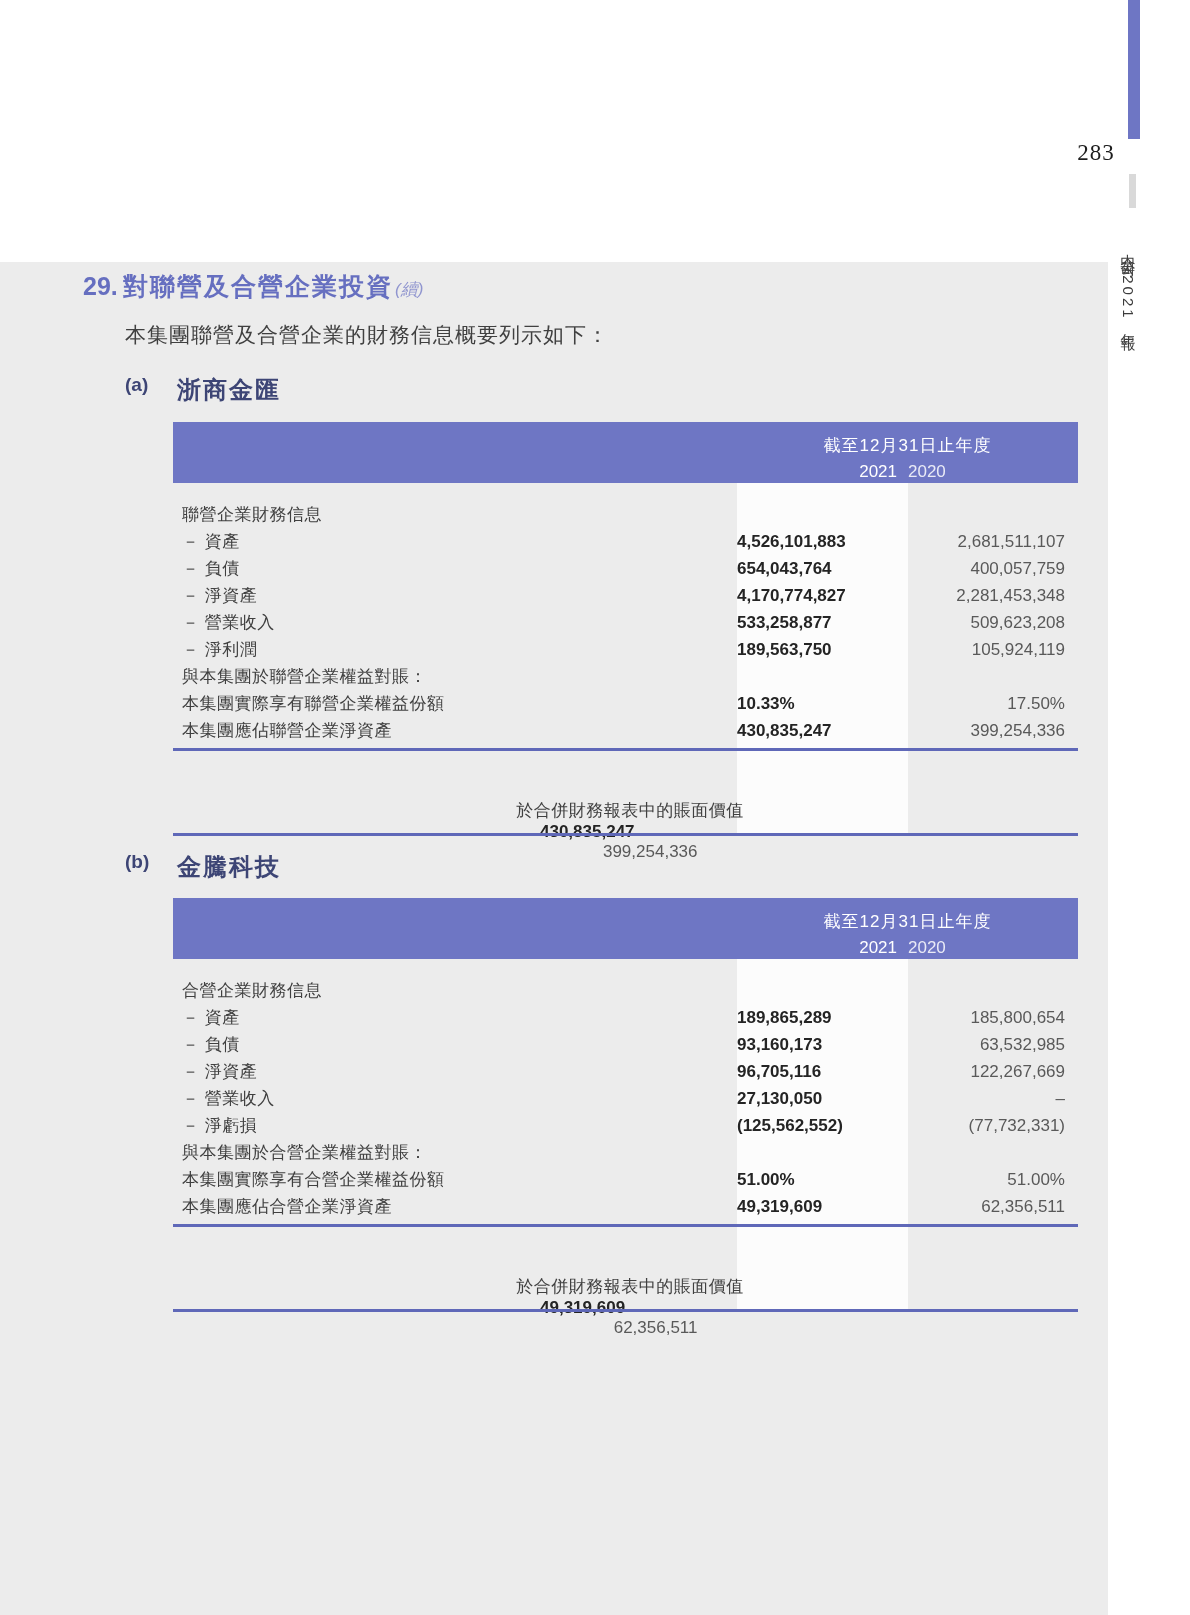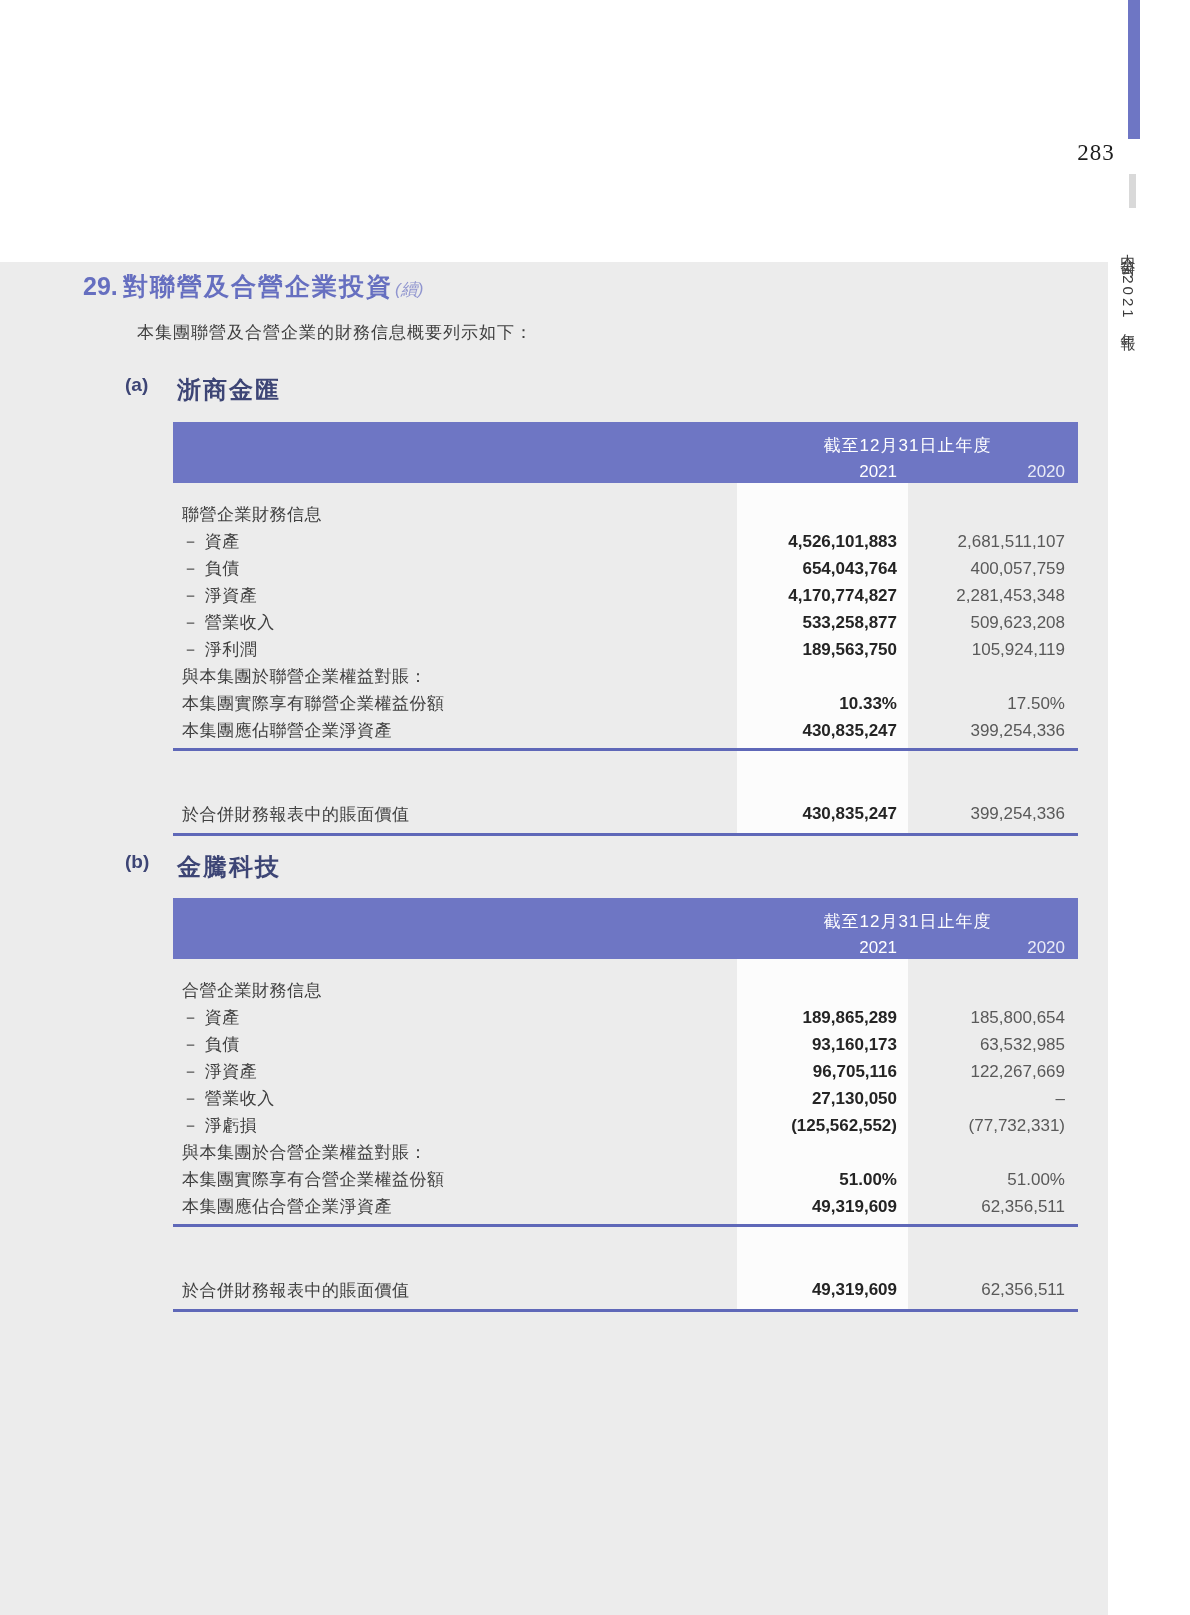--- a/index.html
+++ b/index.html
@@ -18,49 +18,49 @@
   .tick{position:absolute;left:1129px;top:174px;width:7px;height:34px;background:#d9d9d9;}
   .vtext{position:absolute;left:1117px;top:242px;writing-mode:vertical-rl;
     font-size:15px;color:#3c3c3c;letter-spacing:3px;line-height:22px;}
   .vtext .vbullet{color:#8a8a8a;font-size:11px;letter-spacing:3px;}
 
   
   .note-head{position:absolute;left:83px;top:270px;display:flex;align-items:baseline;color:#666fc0;}
   .note-num{font-size:25px;font-weight:bold;width:40px;}
   .note-title{font-size:25px;font-weight:bold;letter-spacing:2px;}
   .note-suffix{font-size:17px;font-style:italic;color:#9095cf;margin-left:2px;}
-  .note-intro{position:absolute;left:125px;top:321px;font-size:17px;color:#404040;letter-spacing:1px;margin-left:12px;}
+  .note-intro{position:absolute;left:125px;top:321px;font-size:21px;color:#404040;letter-spacing:1px;}
 
   
   .sec-head{position:absolute;left:125px;display:flex;color:#3d4575;font-weight:bold;}
   .sec-label{font-size:19px;width:52px;}
   .sec-name{font-size:24px;letter-spacing:2px;}
   .sec-a-head{top:374px;}
   .sec-b-head{top:851px;}
 
   
   .fin-table{position:absolute;left:173px;width:905px;}
   .tbl-a{top:422px;}
   .tbl-b{top:898px;}
 
   .band{height:61px;background:#6e76c4;color:#ffffff;display:flex;justify-content:flex-end;}
   .band-cols{width:341px;display:flex;flex-direction:column;justify-content:center;padding-top:12px;}
   .band-period{text-align:center;font-size:17px;line-height:26px;letter-spacing:1px;}
   .band-years{display:flex;font-size:17px;line-height:26px;}
   .band-y2021{width:171px;text-align:right;padding-right:11px;box-sizing:border-box;color:#ffffff;}
-  .band-y2020{width:170px;text-align:right;padding-right:13px;box-sizing:border-box;color:rgba(255,255,255,0.85);}
+  .band-y2020{width:170px;text-align:left;padding-right:13px;box-sizing:border-box;color:rgba(255,255,255,0.85);}
 
   .tbody{position:relative;padding-top:18px;}
   .stripe{position:absolute;left:564px;top:0;width:171px;height:100%;background:#fcfcfc;}
   .trow{position:relative;display:flex;height:27px;align-items:center;font-size:17px;}
   .trow .lbl{flex:1;padding-left:9px;color:#404040;letter-spacing:0.5px;white-space:nowrap;}
-  .trow .v21{width:171px;text-align:right;padding-right:11px;box-sizing:border-box;
+  .trow .v21{width:171px;text-align:left;padding-right:11px;box-sizing:border-box;
     font-weight:bold;color:#242424;}
   .trow .v20{width:170px;text-align:right;padding-right:13px;box-sizing:border-box;color:#595959;}
-  .trow.final{height:30px;}
+  .trow.final{height:30px;flex-direction:column;}
   .rule{position:relative;border-top:3px solid #5f68b8;margin-top:4px;}
   .row-spacer{position:relative;height:48px;}
 </style>
 </head>
 <body>
 
 <div class="panel"></div>
 
 <div class="topbar"></div>
 <div class="pagenum">283</div>

